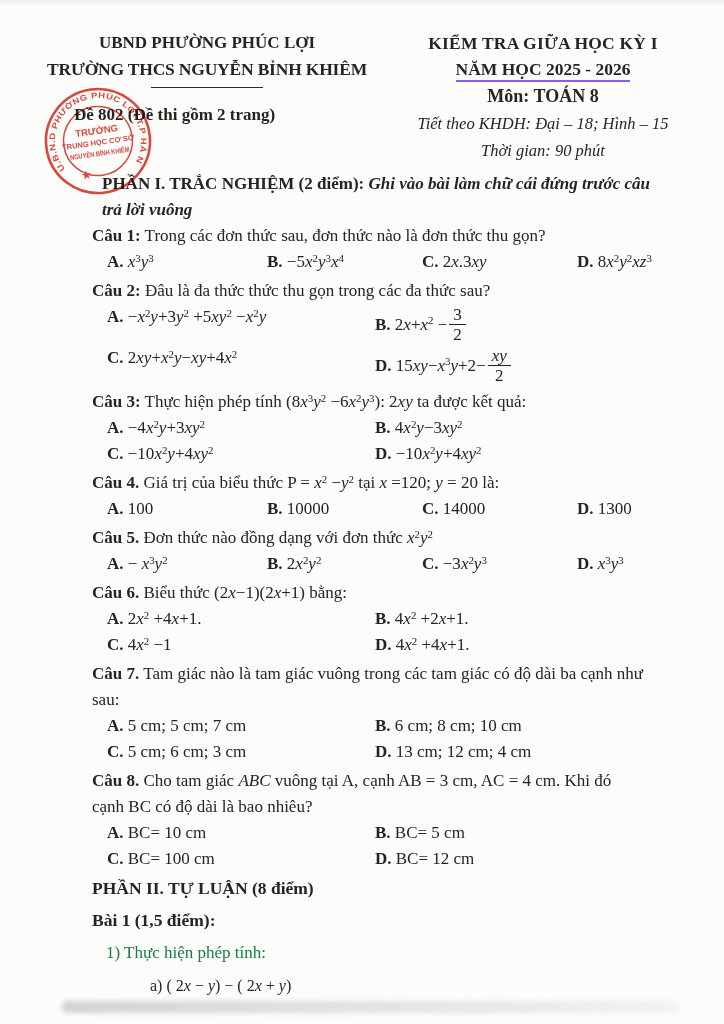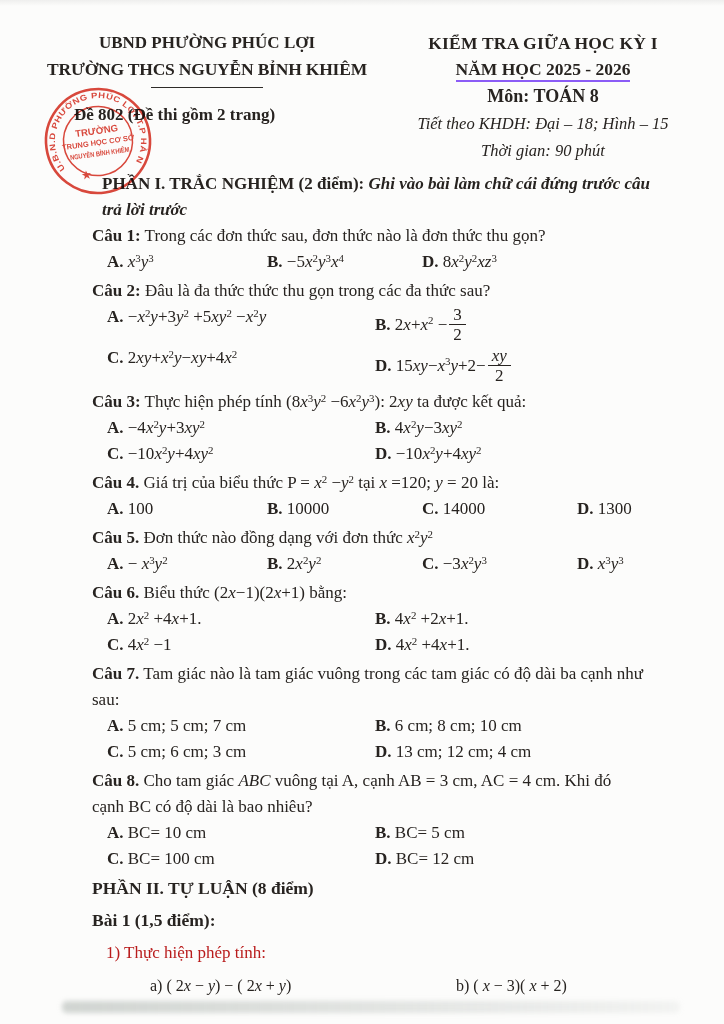--- a/index.html
+++ b/index.html
@@ -49,21 +49,21 @@
   
   .m i{font-style:italic;}
   .m sup{font-size:64%;vertical-align:baseline;position:relative;top:-0.5em;line-height:0;}
   .frac{display:inline-block;vertical-align:-0.62em;text-align:center;line-height:1.12;margin:1px 2px;}
   .frac .fn{display:block;border-bottom:1.4px solid currentColor;padding:0 4px;}
   .frac .fd{display:block;}
 
   
   .part2-title{font-weight:bold;margin-top:2px;font-size:17.5px;}
   .bai1-title{font-weight:bold;margin-top:5px;font-size:17.5px;line-height:28px;}
-  .bai1-item{margin:6px 0 0 14px;color:#b91c1c;}
+  .bai1-item{margin:6px 0 0 14px;color:#15803d;}
   .bai1-subs{display:grid;grid-template-columns:306px auto;margin:5px 0 0 58px;font-size:16px;line-height:30px;}
 
   
   .scan-band{position:absolute;left:62px;right:44px;top:1001px;height:12px;border-radius:5px;
     background:linear-gradient(90deg,rgba(148,158,152,.42),rgba(168,175,170,.30) 55%,rgba(192,197,194,.15));
     filter:blur(2.6px);}
   .scan-top{position:absolute;left:0;top:0;right:0;height:6px;
     background:linear-gradient(180deg,rgba(120,120,118,.10),rgba(120,120,118,0));}
 </style>
 </head>
@@ -105,29 +105,30 @@
       <text x="46" y="93" text-anchor="middle" font-size="12" class="s-fill">★</text>
     </g>
   </svg>
 
   <div class="body">
 
     <div class="part1-head">
       <span class="part-title">PHẦN I. TRẮC NGHIỆM (2 điểm):</span>
       <span class="part-note">Ghi vào bài làm chữ cái đứng trước câu</span>
       <br>
-      <span class="part-note">trả lời trước</span>
+      <span class="part-note">trả lời vuông</span>
     </div>
 
     <div id="questions">
         <div class="q">
           <div class="stem"><b class="qlabel">Câu 1:</b> <span>Trong các đơn thức sau, đơn thức nào là đơn thức thu gọn?</span></div>
           <div class="opts cols4">
             <div class="opt"><b class="olabel">A.</b> <span class="m"><i>x</i><sup>3</sup><i>y</i><sup>3</sup></span></div>
             <div class="opt"><b class="olabel">B.</b> <span class="m">−5<i>x</i><sup>2</sup><i>y</i><sup>3</sup><i>x</i><sup>4</sup></span></div>
+            <div class="opt"><b class="olabel">C.</b> <span class="m">2<i>x</i>.3<i>xy</i></span></div>
             <div class="opt"><b class="olabel">D.</b> <span class="m">8<i>x</i><sup>2</sup><i>y</i><sup>2</sup><i>xz</i><sup>3</sup></span></div>
           </div>
         </div>
         <div class="q">
           <div class="stem"><b class="qlabel">Câu 2:</b> <span>Đâu là đa thức thức thu gọn trong các đa thức sau?</span></div>
           <div class="opts cols2">
             <div class="opt"><b class="olabel">A.</b> <span class="m">−<i>x</i><sup>2</sup><i>y</i>+3<i>y</i><sup>2</sup> +5<i>xy</i><sup>2</sup> −<i>x</i><sup>2</sup><i>y</i></span></div>
             <div class="opt"><b class="olabel">B.</b> <span class="m">2<i>x</i>+<i>x</i><sup>2</sup> −<span class="frac"><span class="fn">3</span><span class="fd">2</span></span></span></div>
             <div class="opt"><b class="olabel">C.</b> <span class="m">2<i>xy</i>+<i>x</i><sup>2</sup><i>y</i>−<i>xy</i>+4<i>x</i><sup>2</sup></span></div>
             <div class="opt"><b class="olabel">D.</b> <span class="m">15<i>xy</i>−<i>x</i><sup>3</sup><i>y</i>+2−<span class="frac"><span class="fn"><i>xy</i></span><span class="fd">2</span></span></span></div>
@@ -187,19 +188,18 @@
             <div class="opt"><b class="olabel">D.</b> <span>BC= 12 cm</span></div>
           </div>
         </div>
       </div>
 
     <div class="part2-title">PHẦN II. TỰ LUẬN (8 điểm)</div>
     <div class="bai1-title">Bài 1 (1,5 điểm):</div>
     <div class="bai1-item">1) Thực hiện phép tính:</div>
     <div class="bai1-subs" id="bai1-subs">
         <div class="sub"><span>a)</span> <span class="m">( 2<i>x</i> − <i>y</i>) − ( 2<i>x</i> + <i>y</i>)</span></div>
-        <div class="sub"><span>b)</span> <span class="m">( <i>x</i> − 3)( <i>x</i> + 2)</span></div>
       </div>
 
   </div>
 
   <div class="scan-band"></div>
 </div>
 
 </body></html>

